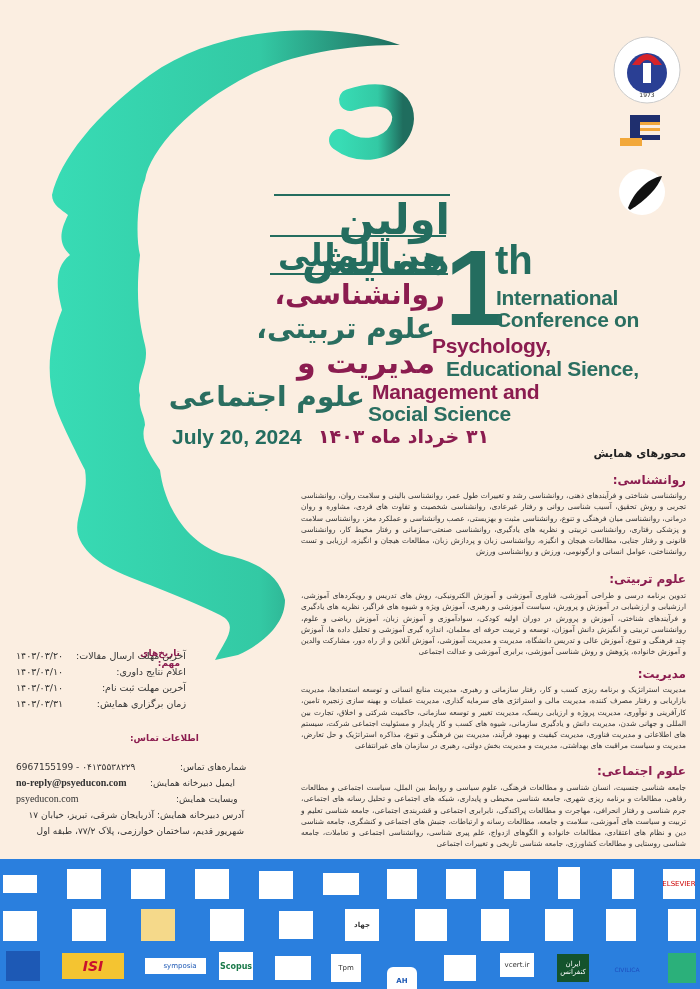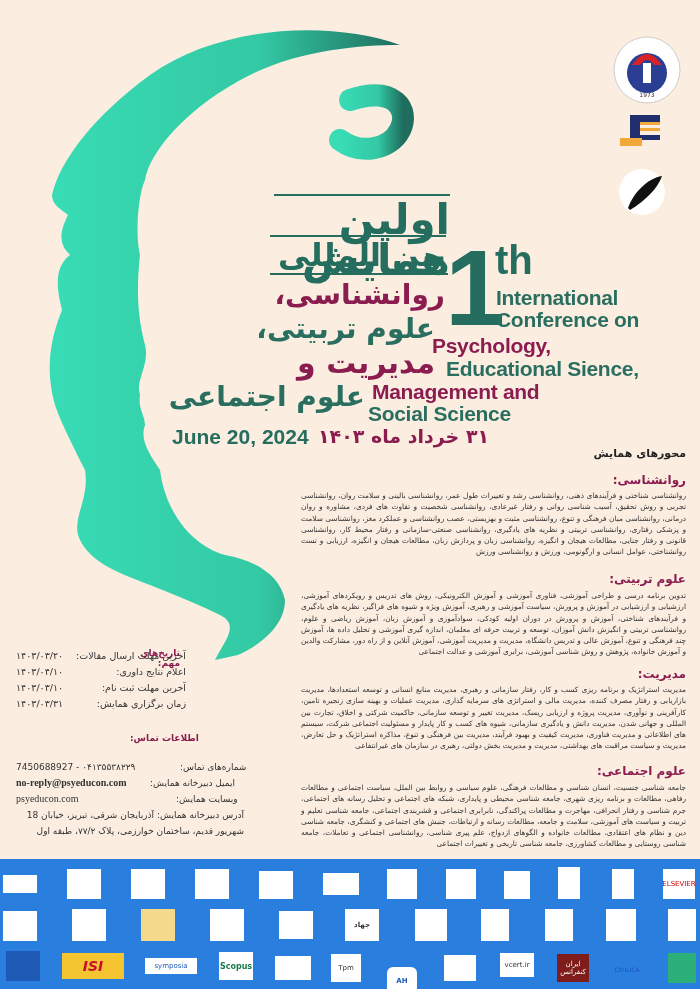--- a/index.html
+++ b/index.html
@@ -78,21 +78,21 @@
 <div class="en maroon" style="left:432px;top:335px;">Psychology,</div>
 <div class="en teal" style="left:446px;top:358px;">Educational Sience,</div>
 <div class="en maroon" style="left:372px;top:381px;">Management and</div>
 <div class="en teal" style="left:368px;top:403px;">Social Science</div>
 
 <div class="fa-sub maroon" style="left:285px;top:278px;width:160px;font-size:28px;text-align:right;">روانشناسی،</div>
 <div class="fa-sub teal" style="left:240px;top:312px;width:195px;font-size:28px;text-align:right;">علوم تربیتی،</div>
 <div class="fa-sub maroon" style="left:295px;top:345px;width:140px;font-size:30px;text-align:right;">مدیریت و</div>
 <div class="fa-sub teal" style="left:160px;top:380px;width:205px;font-size:28px;text-align:right;">علوم اجتماعی</div>
 
-<div class="date-en">June 20, 2024</div>
+<div class="date-en">July 20, 2024</div>
 <div class="date-fa">۳۱ خرداد ماه ۱۴۰۳</div>
 
 <div class="axes-title">محورهای همایش</div>
 
 <div class="sec-h" style="top:473px;">روانشناسی:</div>
 <div class="sec-p" style="top:490px;">روانشناسی شناختی و فرآیندهای ذهنی، روانشناسی رشد و تغییرات طول عمر، روانشناسی بالینی و سلامت روان، روانشناسی تجربی و روش تحقیق، آسیب شناسی روانی و رفتار غیرعادی، روانشناسی شخصیت و تفاوت های فردی، مشاوره و روان درمانی، روانشناسی میان فرهنگی و تنوع، روانشناسی مثبت و بهزیستی، عصب روانشناسی و عملکرد مغز، روانشناسی سلامت و پزشکی رفتاری، روانشناسی تربیتی و نظریه های یادگیری، روانشناسی صنعتی-سازمانی و رفتار محیط کار، روانشناسی قانونی و رفتار جنایی، مطالعات هیجان و انگیزه، روانشناسی زبان و پردازش زبان، مطالعات هیجان و انگیزه، ارزیابی و تست روانشناختی، عوامل انسانی و ارگونومی، ورزش و روانشناسی ورزش</div>
 
 <div class="sec-h" style="top:572px;">علوم تربیتی:</div>
 <div class="sec-p" style="top:590px;">تدوین برنامه درسی و طراحی آموزشی، فناوری آموزشی و آموزش الکترونیکی، روش های تدریس و رویکردهای آموزشی، ارزشیابی و ارزشیابی در آموزش و پرورش، سیاست آموزشی و رهبری، آموزش ویژه و شیوه های فراگیر، نظریه های یادگیری و فرآیندهای شناختی، آموزش و پرورش در دوران اولیه کودکی، سوادآموزی و آموزش زبان، آموزش ریاضی و علوم، روانشناسی تربیتی و انگیزش دانش آموزان، توسعه و تربیت حرفه ای معلمان، اندازه گیری آموزشی و تحلیل داده ها، آموزش چند فرهنگی و تنوع، آموزش عالی و تدریس دانشگاه، مدیریت و مدیریت آموزشی، آموزش آنلاین و از راه دور، مشارکت والدین و آموزش خانواده، پژوهش و روش شناسی آموزشی، برابری آموزشی و عدالت اجتماعی</div>
 
@@ -115,26 +115,26 @@
     <span>آخرین مهلت ثبت نام:</span>
     <span>۱۴۰۳/۰۳/۱۰</span>
   </div>
 <div class="date-row" style="top:698px;">
     <span>زمان برگزاری همایش:</span>
     <span>۱۴۰۳/۰۳/۳۱</span>
   </div>
 
 <div class="contact-h">اطلاعات تماس:</div>
 <div class="ct" style="left:180px;top:762px;direction:rtl;">شماره‌های تماس:</div>
-<div class="ct" style="left:16px;top:762px;">7450688927 - ۰۴۱۳۵۵۳۸۲۲۹</div>
+<div class="ct" style="left:16px;top:762px;">6967155199 - ۰۴۱۳۵۵۳۸۲۲۹</div>
 <div class="ct" style="left:150px;top:778px;direction:rtl;">ایمیل دبیرخانه همایش:</div>
 <div class="ct" style="left:16px;top:777px;font-family:'Liberation Serif',serif;font-weight:bold;font-size:10px;">no-reply@psyeducon.com</div>
 <div class="ct" style="left:176px;top:794px;direction:rtl;">وبسایت همایش:</div>
 <div class="ct" style="left:16px;top:793px;font-family:'Liberation Serif',serif;font-size:10px;">psyeducon.com</div>
-<div class="ct" style="left:14px;top:810px;width:230px;direction:rtl;text-align:right;">آدرس دبیرخانه همایش: آذربایجان شرقی، تبریز، خیابان 18</div>
+<div class="ct" style="left:14px;top:810px;width:230px;direction:rtl;text-align:right;">آدرس دبیرخانه همایش: آذربایجان شرقی، تبریز، خیابان ۱۷</div>
 <div class="ct" style="left:14px;top:826px;width:230px;direction:rtl;text-align:right;">شهریور قدیم، ساختمان خوارزمی، پلاک ۷۷/۲، طبقه اول</div>
 
 <div class="footer">
   <div class="flogo" style="left:3px;top:16px;width:34px;height:18px;"></div>
   <div class="flogo" style="left:67px;top:10px;width:34px;height:30px;"></div>
   <div class="flogo" style="left:131px;top:10px;width:34px;height:30px;"></div>
   <div class="flogo" style="left:195px;top:10px;width:34px;height:30px;"></div>
   <div class="flogo" style="left:259px;top:12px;width:34px;height:28px;"></div>
   <div class="flogo" style="left:323px;top:14px;width:36px;height:22px;background:#fff;"></div>
   <div class="flogo" style="left:387px;top:10px;width:30px;height:30px;"></div>
@@ -151,23 +151,23 @@
   <div class="flogo" style="left:279px;top:52px;width:34px;height:28px;"></div>
   <div class="flogo" style="left:345px;top:50px;width:34px;height:32px;font-weight:bold;">جهاد</div>
   <div class="flogo" style="left:415px;top:50px;width:32px;height:32px;"></div>
   <div class="flogo" style="left:481px;top:50px;width:28px;height:32px;"></div>
   <div class="flogo" style="left:545px;top:50px;width:28px;height:32px;"></div>
   <div class="flogo" style="left:606px;top:50px;width:30px;height:32px;"></div>
   <div class="flogo" style="left:668px;top:50px;width:28px;height:32px;"></div>
 
   <div class="flogo" style="left:6px;top:92px;width:34px;height:30px;background:#1d59b5;"></div>
   <div class="flogo" style="left:62px;top:94px;width:62px;height:26px;background:#f4c431;color:#c8102e;font-weight:bold;font-style:italic;font-size:14px;">ISI</div>
-  <div class="flogo" style="left:145px;top:99px;width:52px;height:16px;color:#1d59b5;">symposia</div>
+  <div class="flogo" style="left:145px;top:99px;width:52px;height:16px;color:#1d59b5;padding-left:9px;">symposia</div>
   <div class="flogo" style="left:219px;top:93px;width:34px;height:28px;color:#1b7a4a;font-weight:bold;font-size:8px;">Scopus</div>
   <div class="flogo" style="left:275px;top:97px;width:36px;height:24px;"></div>
   <div class="flogo" style="left:331px;top:95px;width:30px;height:28px;">Tpm</div>
   <div class="flogo" style="left:387px;top:108px;width:30px;height:28px;color:#1d59b5;font-weight:bold;border-radius:6px;">AH</div>
   <div class="flogo" style="left:444px;top:96px;width:32px;height:26px;"></div>
   <div class="flogo" style="left:500px;top:94px;width:34px;height:24px;color:#333;">vcert.ir</div>
-  <div class="flogo" style="left:557px;top:95px;width:32px;height:28px;background:#7f1d1d;color:#fff;">ایران کنفرانس</div>
+  <div class="flogo" style="left:557px;top:95px;width:32px;height:28px;background:#14532d;color:#fff;">ایران کنفرانس</div>
   <div class="flogo" style="left:610px;top:95px;width:34px;height:30px;background:transparent;color:#1d4fbf;font-size:6px;">CIVILICA</div>
   <div class="flogo" style="left:668px;top:94px;width:28px;height:30px;background:#2bb07a;"></div>
 </div>
 
 </body></html>

